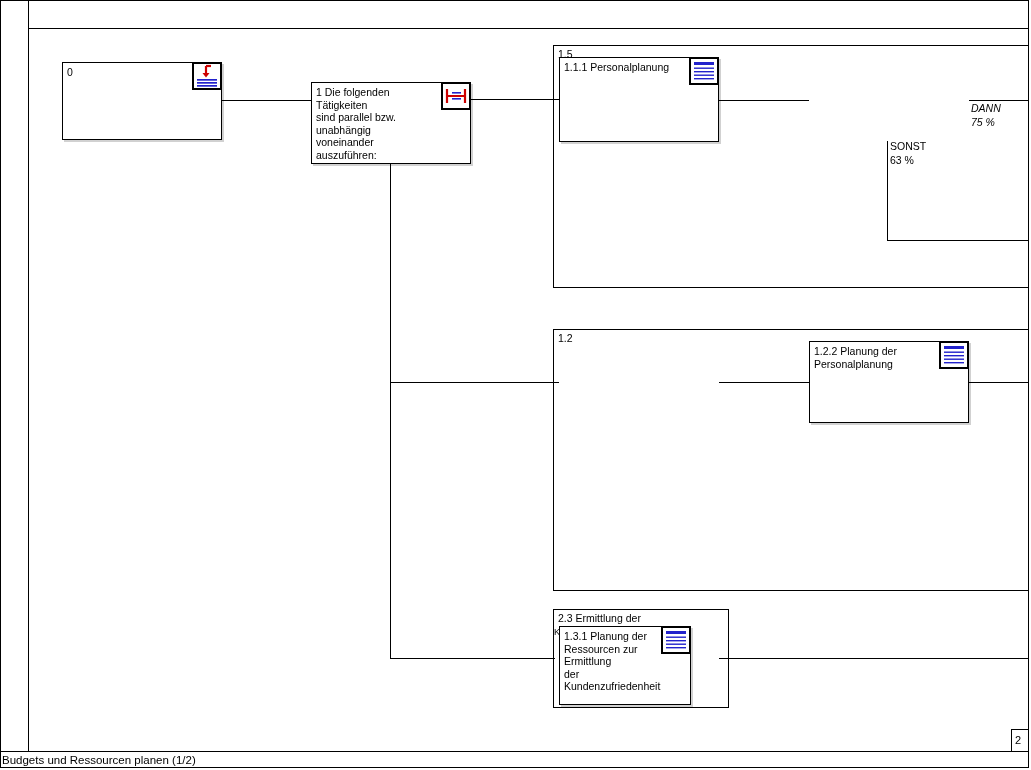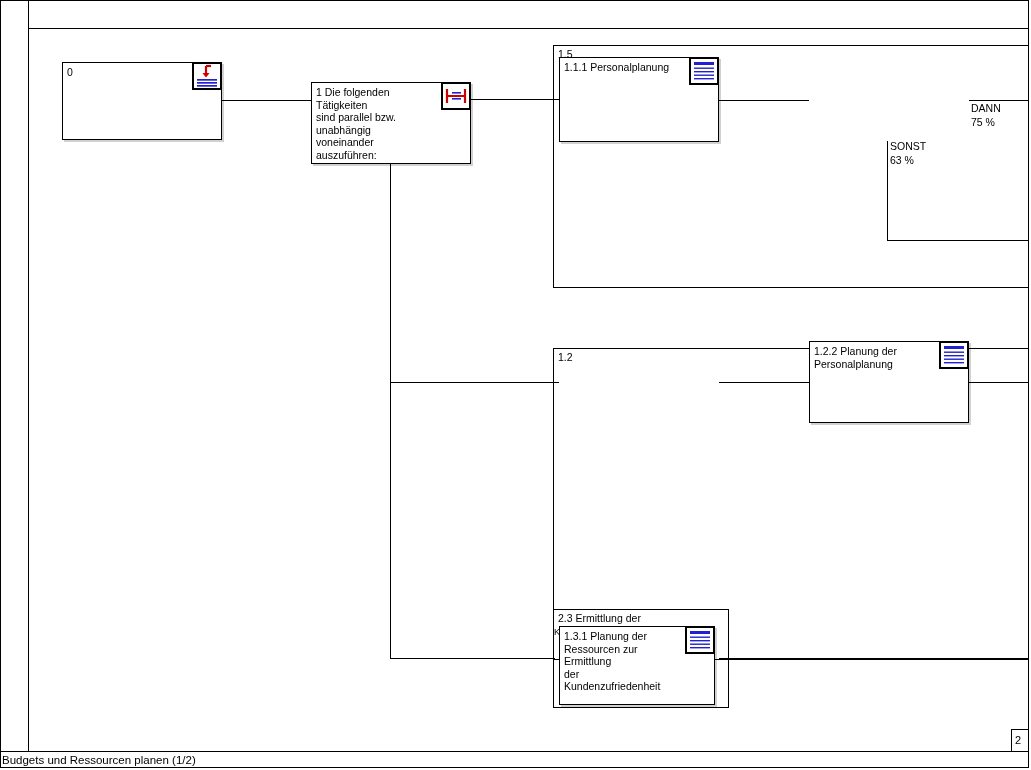--- a/index.html
+++ b/index.html
@@ -155,21 +155,21 @@
   <div class="frame-status-sep"></div>
 
   <div class="page-num-box">2</div>
 
   <div class="status-bar">Budgets und Ressourcen planen (1/2)</div>
 
   <div class="group" style="left:553px; top:45px; width:476px; height:243px;">
     <span class="group-label">1.5</span>
   </div>
 
-  <div class="group" style="left:553px; top:348px; width:476px; height:312px;padding-left:28px;">
+  <div class="group" style="left:553px; top:329px; width:476px; height:262px;padding-left:28px;">
     <span class="group-label">1.2</span>
   </div>
 
   <div class="group" style="left:553px; top:609px; width:176px; height:99px;">
     <span class="group-label">2.3 Ermittlung der</span>
   </div>
 
   <div class="hline" style="left:222px; top:100px; width:89px;"></div>
 
   <div class="hline" style="left:471px; top:99px; width:88px;"></div>
@@ -243,36 +243,36 @@
       <svg width="26" height="24" viewBox="0 0 26 24">
         <rect x="3" y="3" width="20" height="3" fill="#2222cc"></rect>
         <rect x="3" y="8.5" width="20" height="1.4" fill="#2222cc"></rect>
         <rect x="3" y="12" width="20" height="1.4" fill="#2222cc"></rect>
         <rect x="3" y="15.5" width="20" height="1.4" fill="#2222cc"></rect>
         <rect x="3" y="19" width="20" height="1.4" fill="#2222cc"></rect>
       </svg>
     </div>
   </div>
 
-  <div class="node" style="left:559px; top:626px; width:156px; height:79px;">
+  <div class="node" style="left:559px; top:626px; width:132px; height:79px;">
     <div class="node-label">1.3.1 Planung der
 Ressourcen zur Ermittlung
 der Kundenzufriedenheit</div>
     <div class="icon" style="right:-1px; top:-1px;">
       <svg width="26" height="24" viewBox="0 0 26 24">
         <rect x="3" y="3" width="20" height="3" fill="#2222cc"></rect>
         <rect x="3" y="8.5" width="20" height="1.4" fill="#2222cc"></rect>
         <rect x="3" y="12" width="20" height="1.4" fill="#2222cc"></rect>
         <rect x="3" y="15.5" width="20" height="1.4" fill="#2222cc"></rect>
         <rect x="3" y="19" width="20" height="1.4" fill="#2222cc"></rect>
       </svg>
     </div>
   </div>
 
   <div class="tiny-k" style="left:554px; top:628px;">K</div>
 
-  <div class="branch-text" style="left:971px; top:101px;">DANN
+  <div class="branch-text" style="left:971px; top:101px;font-style:italic;">DANN
 75 %</div>
 
   <div class="branch-text" style="left:890px; top:139px;">SONST
 63 %</div>
 
 </div>
 
 </body></html>

